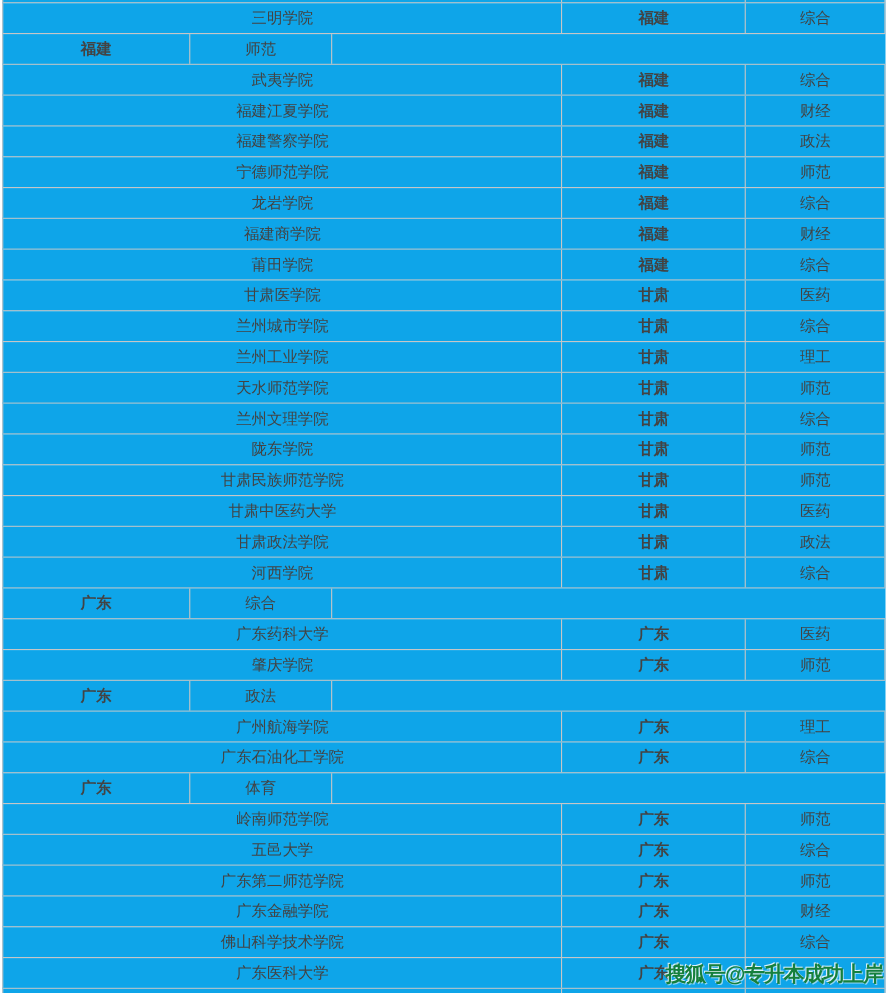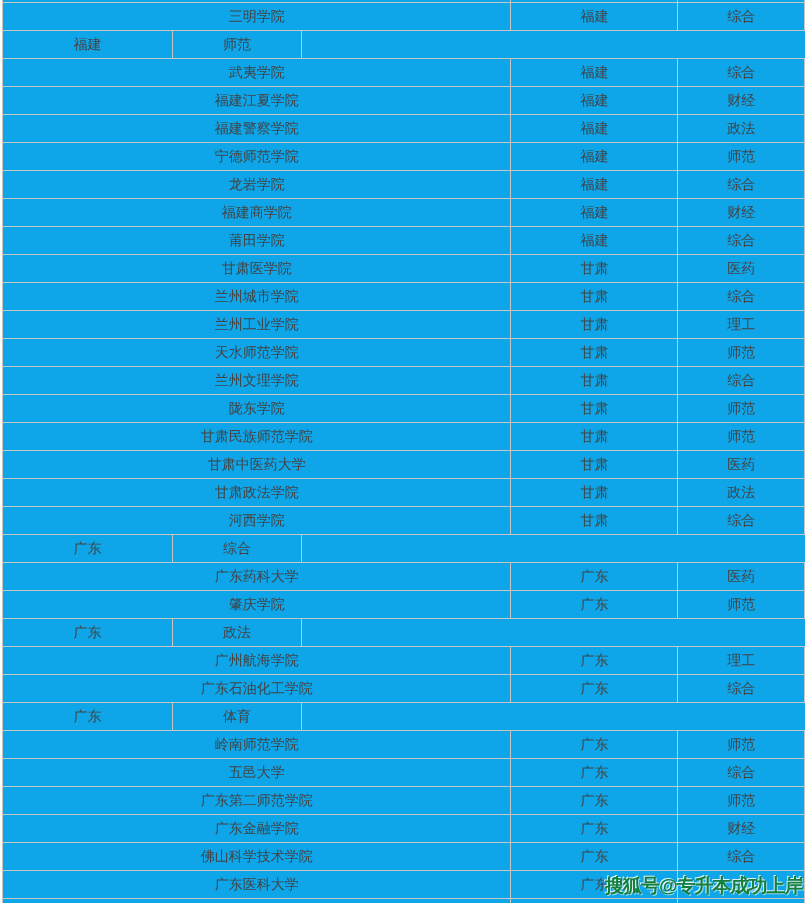--- a/index.html
+++ b/index.html
@@ -29,21 +29,21 @@
     border-left: 1px solid #c6c6c6;
     display: flex;
     align-items: center;
     justify-content: center;
     font-size: 14px;
     color: #434343;
     overflow: hidden;
     white-space: nowrap;
   }
   .cell.c-name { width: 518px; }
-  .cell.c-prov { width: 170px; }
+  .cell.c-prov { width: 170px; font-weight: bold; }
   .cell.c-cat  { width: 130px; border-right: 1px solid #c6c6c6; }
   .row.partial-top {
     height: 3px;
   }
   .row.partial-bottom {
     height: 4px;
     border-bottom: none;
   }
   .watermark {
     position: absolute;

